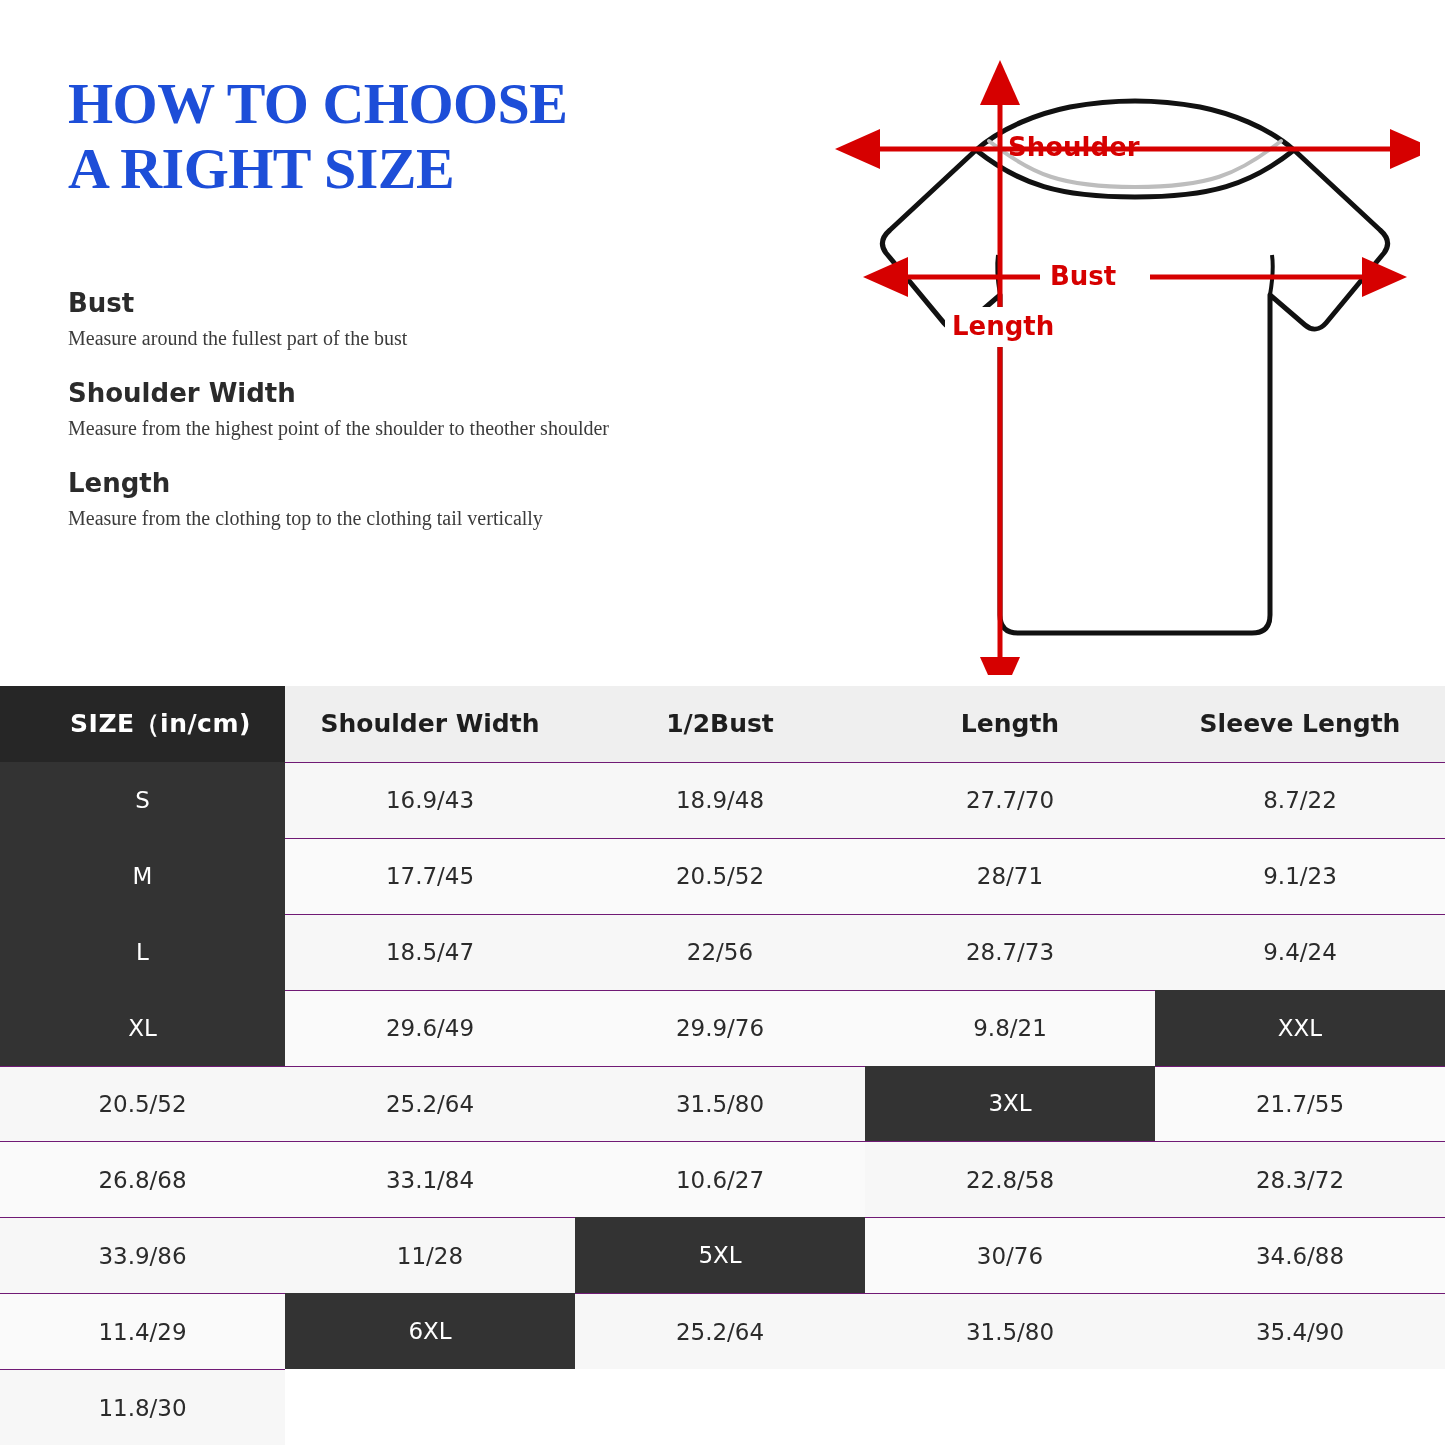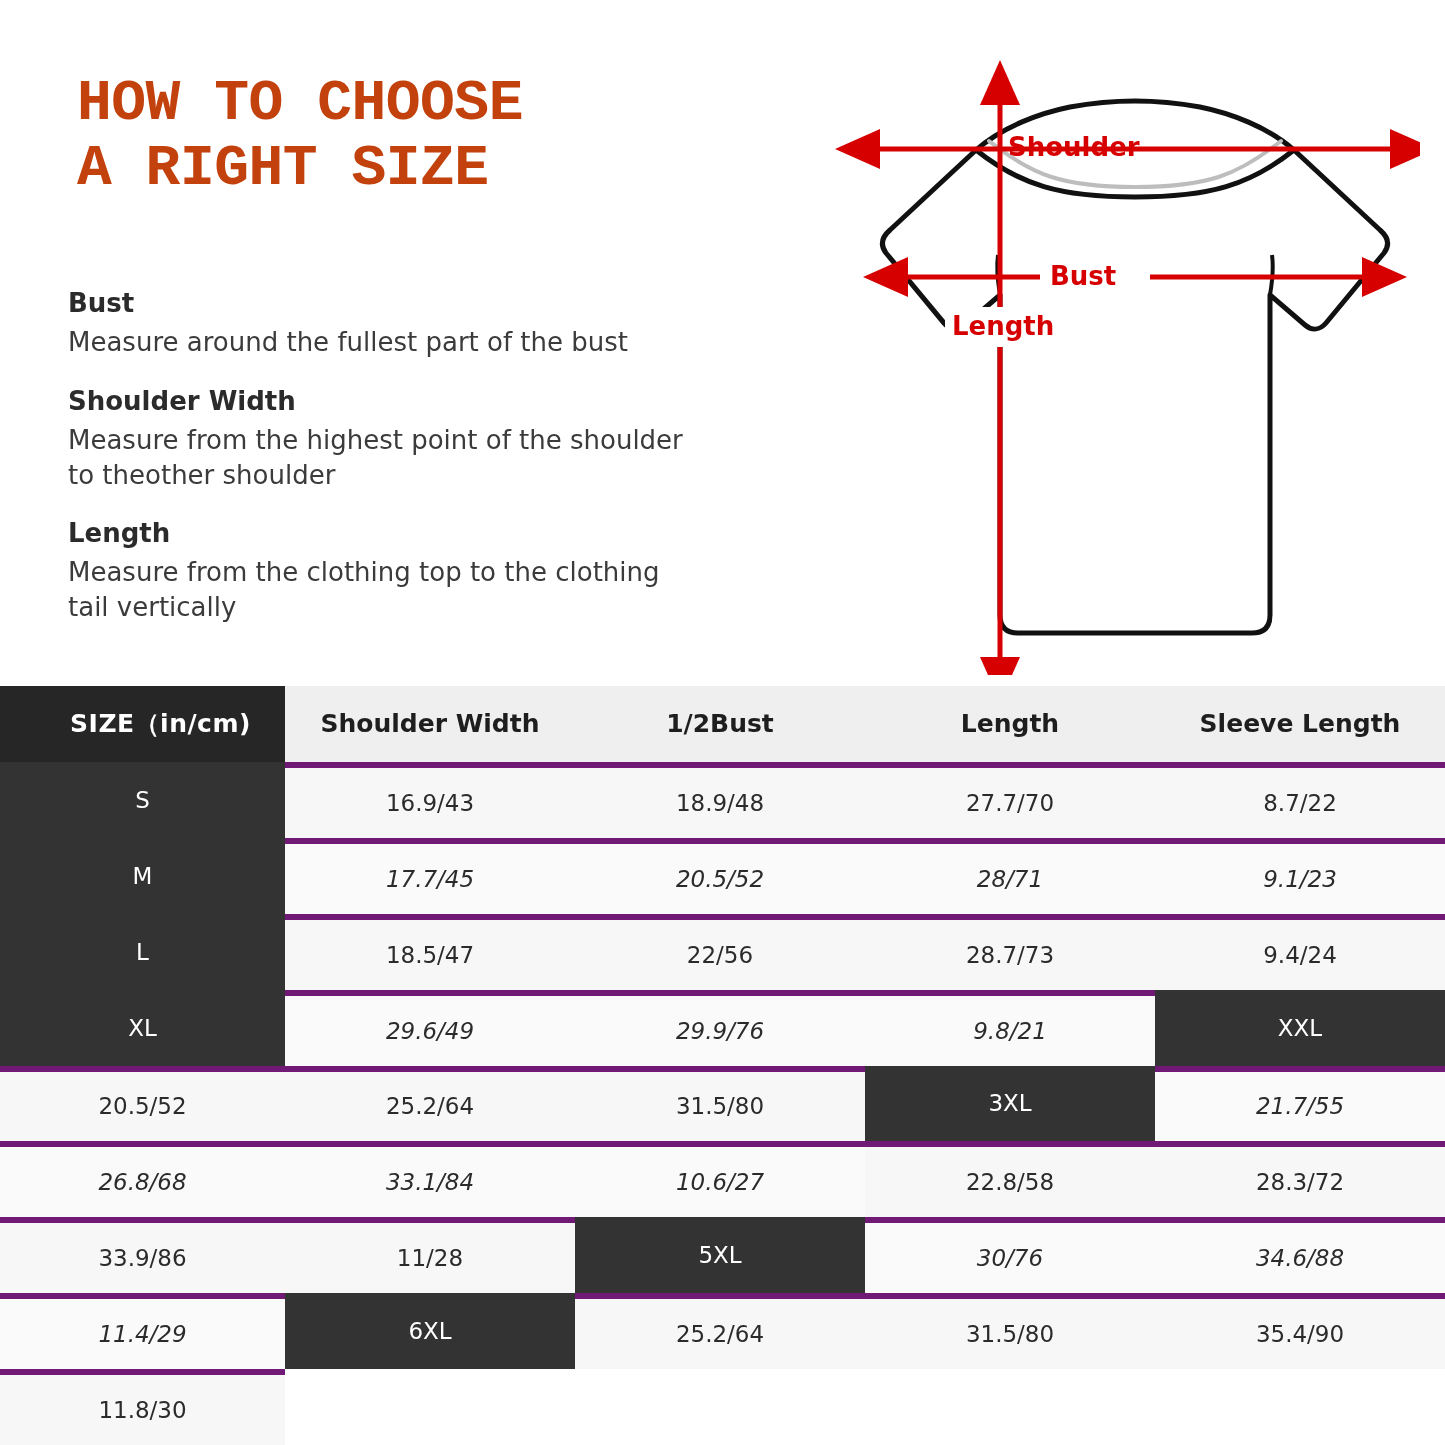--- a/index.html
+++ b/index.html
@@ -19,48 +19,49 @@
   
   .top {
     position: absolute;
     left: 0; top: 0;
     width: 1445px; height: 686px;
     background: #ffffff;
   }
 
   .headline {
     position: absolute;
-    left: 77px; top: 72px;
+    left: 68px; top: 72px;
     width: 660px;
     font-size: 58px;
     font-weight: 700;
     line-height: 1.12;
     letter-spacing: -0.5px;
-    color: #c2410c;
-    font-family: Liberation Mono, monospace;
+    color: #1d4ed8;
+    font-family: Liberation Serif, serif;
   }
 
   .defs {
     position: absolute;
     left: 68px; top: 288px;
     width: 640px;
   }
   .def-term {
     font-size: 26px;
     font-weight: 700;
     color: #2b2b2b;
     margin: 0 0 6px 0;
     line-height: 1.2;
   }
   .def-desc {
-    font-size: 26px;
+    font-size: 20px;
     font-weight: 400;
     color: #3b3b3b;
     line-height: 1.33;
     margin: 0 0 26px 0;
+    font-family: Liberation Serif, serif;
   }
 
   
   .shirt-wrap {
     position: absolute;
     left: 740px; top: 55px;
     width: 680px; height: 620px;
   }
   .shirt-wrap svg { display: block; }
 
@@ -95,24 +96,23 @@
   }
   .hdr-other {
     background: #efefef;
     color: #1e1e1e;
   }
   .body-other {
     background: #f7f7f7;
   }
   .body-other.alt {
     background: #fafafa;
-    font-style: italic;
   }
   .row-sep {
-    border-top: 6px solid #701a75;
+    border-top: 1px solid #701a75;
   }
 </style>
 </head>
 <body>
 
 <div id="page">
 
   <div class="top">
 
     <div class="headline">

